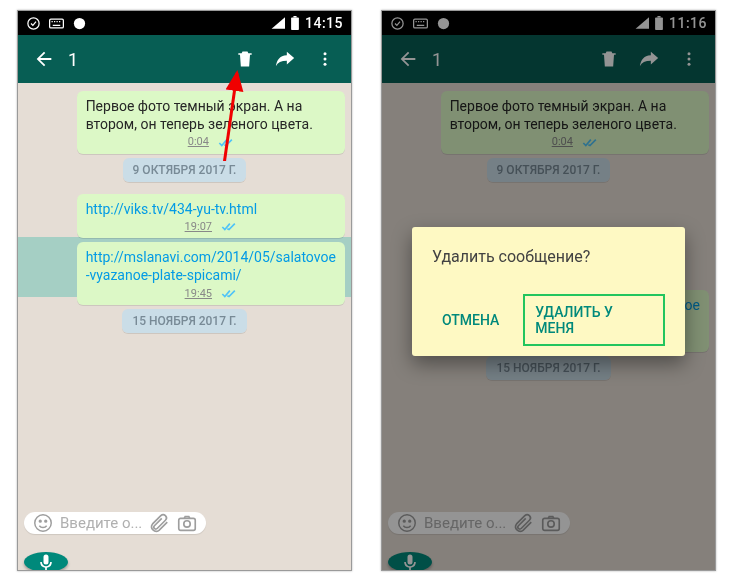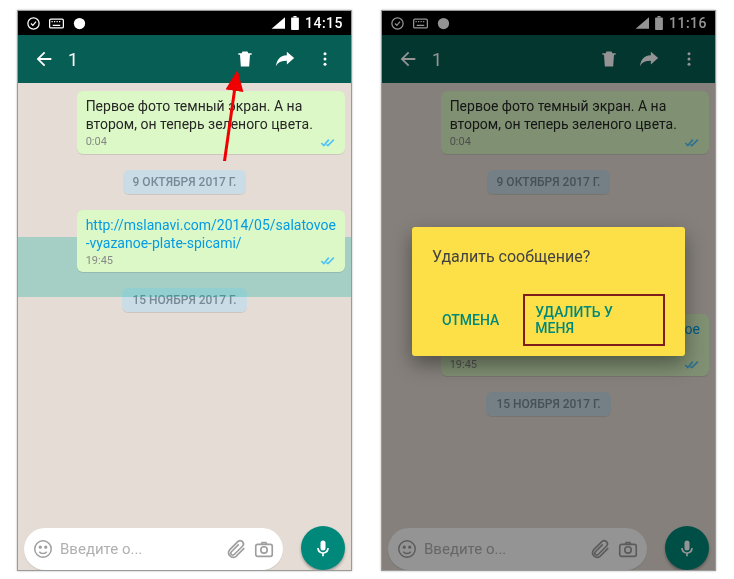--- a/index.html
+++ b/index.html
@@ -16,43 +16,43 @@
   .appbar{height:48px;background:#075e54;display:flex;align-items:center;color:#fff;
           padding:0 6px;}
   .appbar .abtn{width:40px;height:40px;display:flex;align-items:center;justify-content:center;}
   .appbar .count{font-size:18px;font-weight:400;flex:1;padding-left:4px;}
   .chat{height:calc(100% - 24px - 48px - 58px);overflow:hidden;position:relative;
         background:#e5ddd5;padding:4px 6px;}
   .msg{background:#dcf8c6;border-radius:6px;padding:6px 9px 4px 9px;margin:4px 0 4px auto;
        max-width:78%;position:relative;box-shadow:0 1px 0 rgba(0,0,0,.1);font-size:14px;
        color:#262626;line-height:1.3;}
   .msg .time{font-size:11px;color:#888;text-align:right;margin-top:2px;display:flex;
-             justify-content:space-between;align-items:center;gap:9px;}
+             justify-content:center;align-items:center;gap:9px;text-decoration:underline;}
   .msg .link{color:#039be5;word-break:break-all;}
   .datechip{background:rgba(200,220,232,.92);color:#788a96;font-size:12px;
-            font-weight:500;border-radius:6px;padding:5px 10px;margin:16px auto;display:table;
+            font-weight:500;border-radius:6px;padding:5px 10px;margin:4px auto;display:table;
             box-shadow:0 1px 0 rgba(0,0,0,.1);}
   .selected-band{position:absolute;left:0;right:0;height:60px;
                  background:rgba(0,174,156,.28);}
   .inputbar{position:absolute;bottom:0;left:0;right:0;height:58px;
-            display:flex;align-items:flex-end;padding:0 6px;gap:18px;}
+            display:flex;align-items:flex-start;padding:0 6px;gap:18px;flex-direction:column;}
   .textbox{flex:1;background:#fff;border-radius:22px;height:42px;display:flex;
            align-items:center;padding:0 8px;gap:6px;box-shadow:0 1px 1px rgba(0,0,0,.1);}
   .textbox .placeholder{color:#b0b0b0;font-size:15px;flex:1;white-space:nowrap;overflow:hidden;text-overflow:ellipsis;}
   .micbtn{width:44px;height:44px;border-radius:50%;background:#00897b;display:flex;
           align-items:center;justify-content:center;box-shadow:0 2px 3px rgba(0,0,0,.3);}
   .ticks svg{display:block;}
   
   .scrim{position:absolute;inset:0;background:rgba(0,0,0,.42);}
-  .dialog{position:absolute;left:30px;right:30px;top:216px;background:#fde047;
+  .dialog{position:absolute;left:30px;right:30px;top:216px;background:#fef9c3;
           border-radius:3px;box-shadow:0 8px 20px rgba(0,0,0,.4);padding:20px 20px 10px 20px;}
   .dialog .title{font-size:16px;color:#424242;margin-bottom:28px;}
   .dialog .actions{display:flex;justify-content:flex-start;gap:14px;align-items:center;}
   .dialog .btn{font-size:14px;font-weight:500;padding:8px 10px;color:#00897b;}
-  .dialog .btn.highlight{border:2px solid #7f1d1d;}
+  .dialog .btn.highlight{border:2px solid #22c55e;}
   
   svg.arrows{position:absolute;inset:0;pointer-events:none;}
 </style>
 </head>
 <body>
 <div class="page">
 
 <div class="panel left">
   <div class="statusbar">
     <div class="status-left">
@@ -130,20 +130,32 @@
                 <path d="M1 6l3 3L10 2"></path>
                 <path d="M7 8l2 1L16 2"></path>
               </svg>
             </span>
       </div>
     </div>
 
     <div class="datechip">9 ОКТЯБРЯ 2017 Г.</div>
 
     <div class="selected-band" style="top:154px"></div>
+    <div class="msg" style="margin-top:12px">
+      <span class="link">http://viks.tv/434-yu-tv.html</span>
+      <div class="time">
+        <span>19:07</span>
+        <span class="ticks">
+              <svg width="16" height="10" viewBox="0 0 18 12" fill="none" stroke="#4fc3f7" stroke-width="2">
+                <path d="M1 6l3 3L10 2"></path>
+                <path d="M7 8l2 1L16 2"></path>
+              </svg>
+            </span>
+      </div>
+    </div>
 
 
     <div class="msg">
       <span class="link">http://mslanavi.com/2014/05/salatovoe-vyazanoe-plate-spicami/</span>
       <div class="time">
         <span>19:45</span>
         <span class="ticks">
               <svg width="16" height="10" viewBox="0 0 18 12" fill="none" stroke="#4fc3f7" stroke-width="2">
                 <path d="M1 6l3 3L10 2"></path>
                 <path d="M7 8l2 1L16 2"></path>

